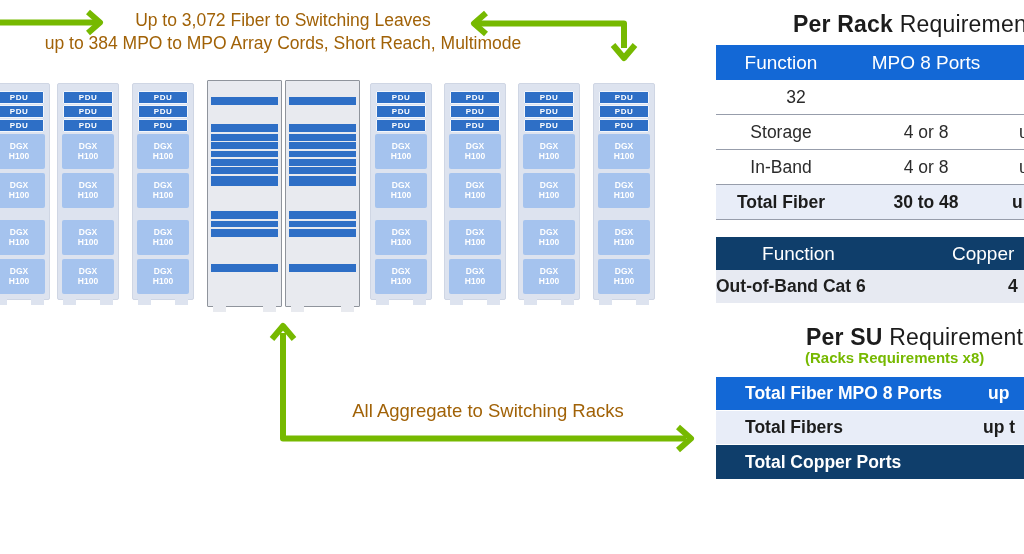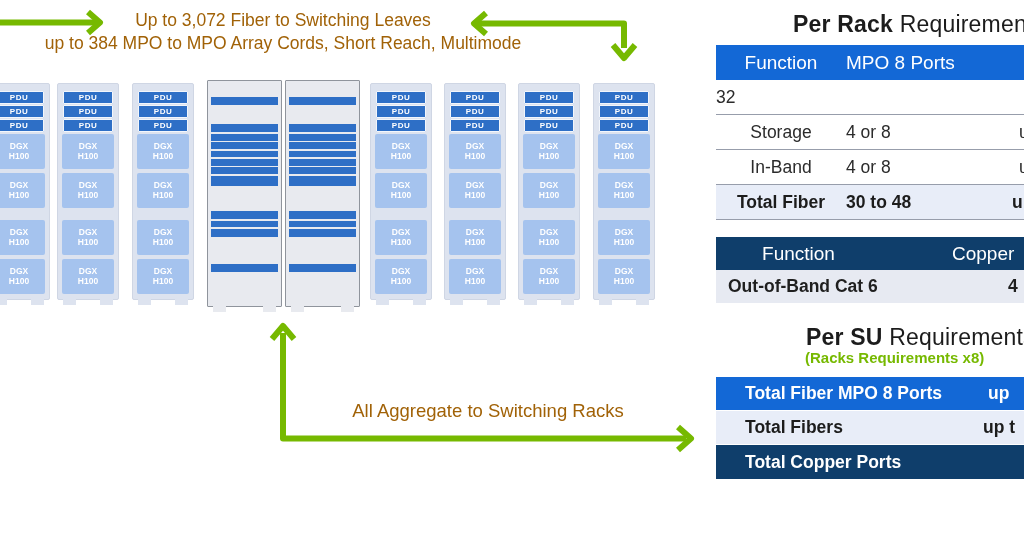--- a/index.html
+++ b/index.html
@@ -41,33 +41,33 @@
 
   .tbl{position:absolute;left:716px;width:430px;}
   #t1{top:45px;}
   #t2{top:237px;}
   #t3{top:377px;}
 
   .hdr{display:flex;align-items:center;color:#fff;font-size:19px;position:relative;}
   #t1 .hdr{height:35px;background:#1368d6;}
   #t2 .hdr{height:33px;background:#0f3e6b;}
   .c1{width:130px;text-align:center;}
-  .c2{width:160px;}
+  .c2{width:160px;text-align:center;}
   .t2c1{width:165px;text-align:center;}
 
   .row{display:flex;align-items:center;font-size:17.5px;color:#2b2b2b;position:relative;height:34px;}
   #t1 .row + .row{border-top:1px solid #979dab;}
   #t1 .row:last-child{border-bottom:1px solid #979dab;}
   #t1 .row.total{background:#e8edf8;font-weight:bold;color:#1c1c1c;}
   .frag{position:absolute;white-space:nowrap;}
   #t1 .frag{left:296px;}
   #t1 .row.total .frag{left:296px;font-weight:bold;}
 
   #t2 .row{height:33px;background:#e7eaf2;font-weight:bold;color:#1f1f1f;}
-  #t2 .row .lbl{padding-left:12px;}
+  #t2 .row .lbl{padding-left:0;}
   #t2 .hdr .frag{left:236px;font-weight:normal;}
   #t2 .row .frag{left:292px;}
 
   #t3 .row{font-weight:bold;font-size:17.5px;height:33px;margin-bottom:1px;}
   #t3 .row .lbl{padding-left:29px;}
   #t3 .row.blue{background:#1368d6;color:#fff;}
   #t3 .row.light{background:#e8edf8;color:#1c1c1c;height:33px;}
   #t3 .row.navy{background:#0f3e6b;color:#fff;height:34px;}
   #t3 .row.blue .frag{left:272px;}
   #t3 .row.light .frag{left:267px;}

